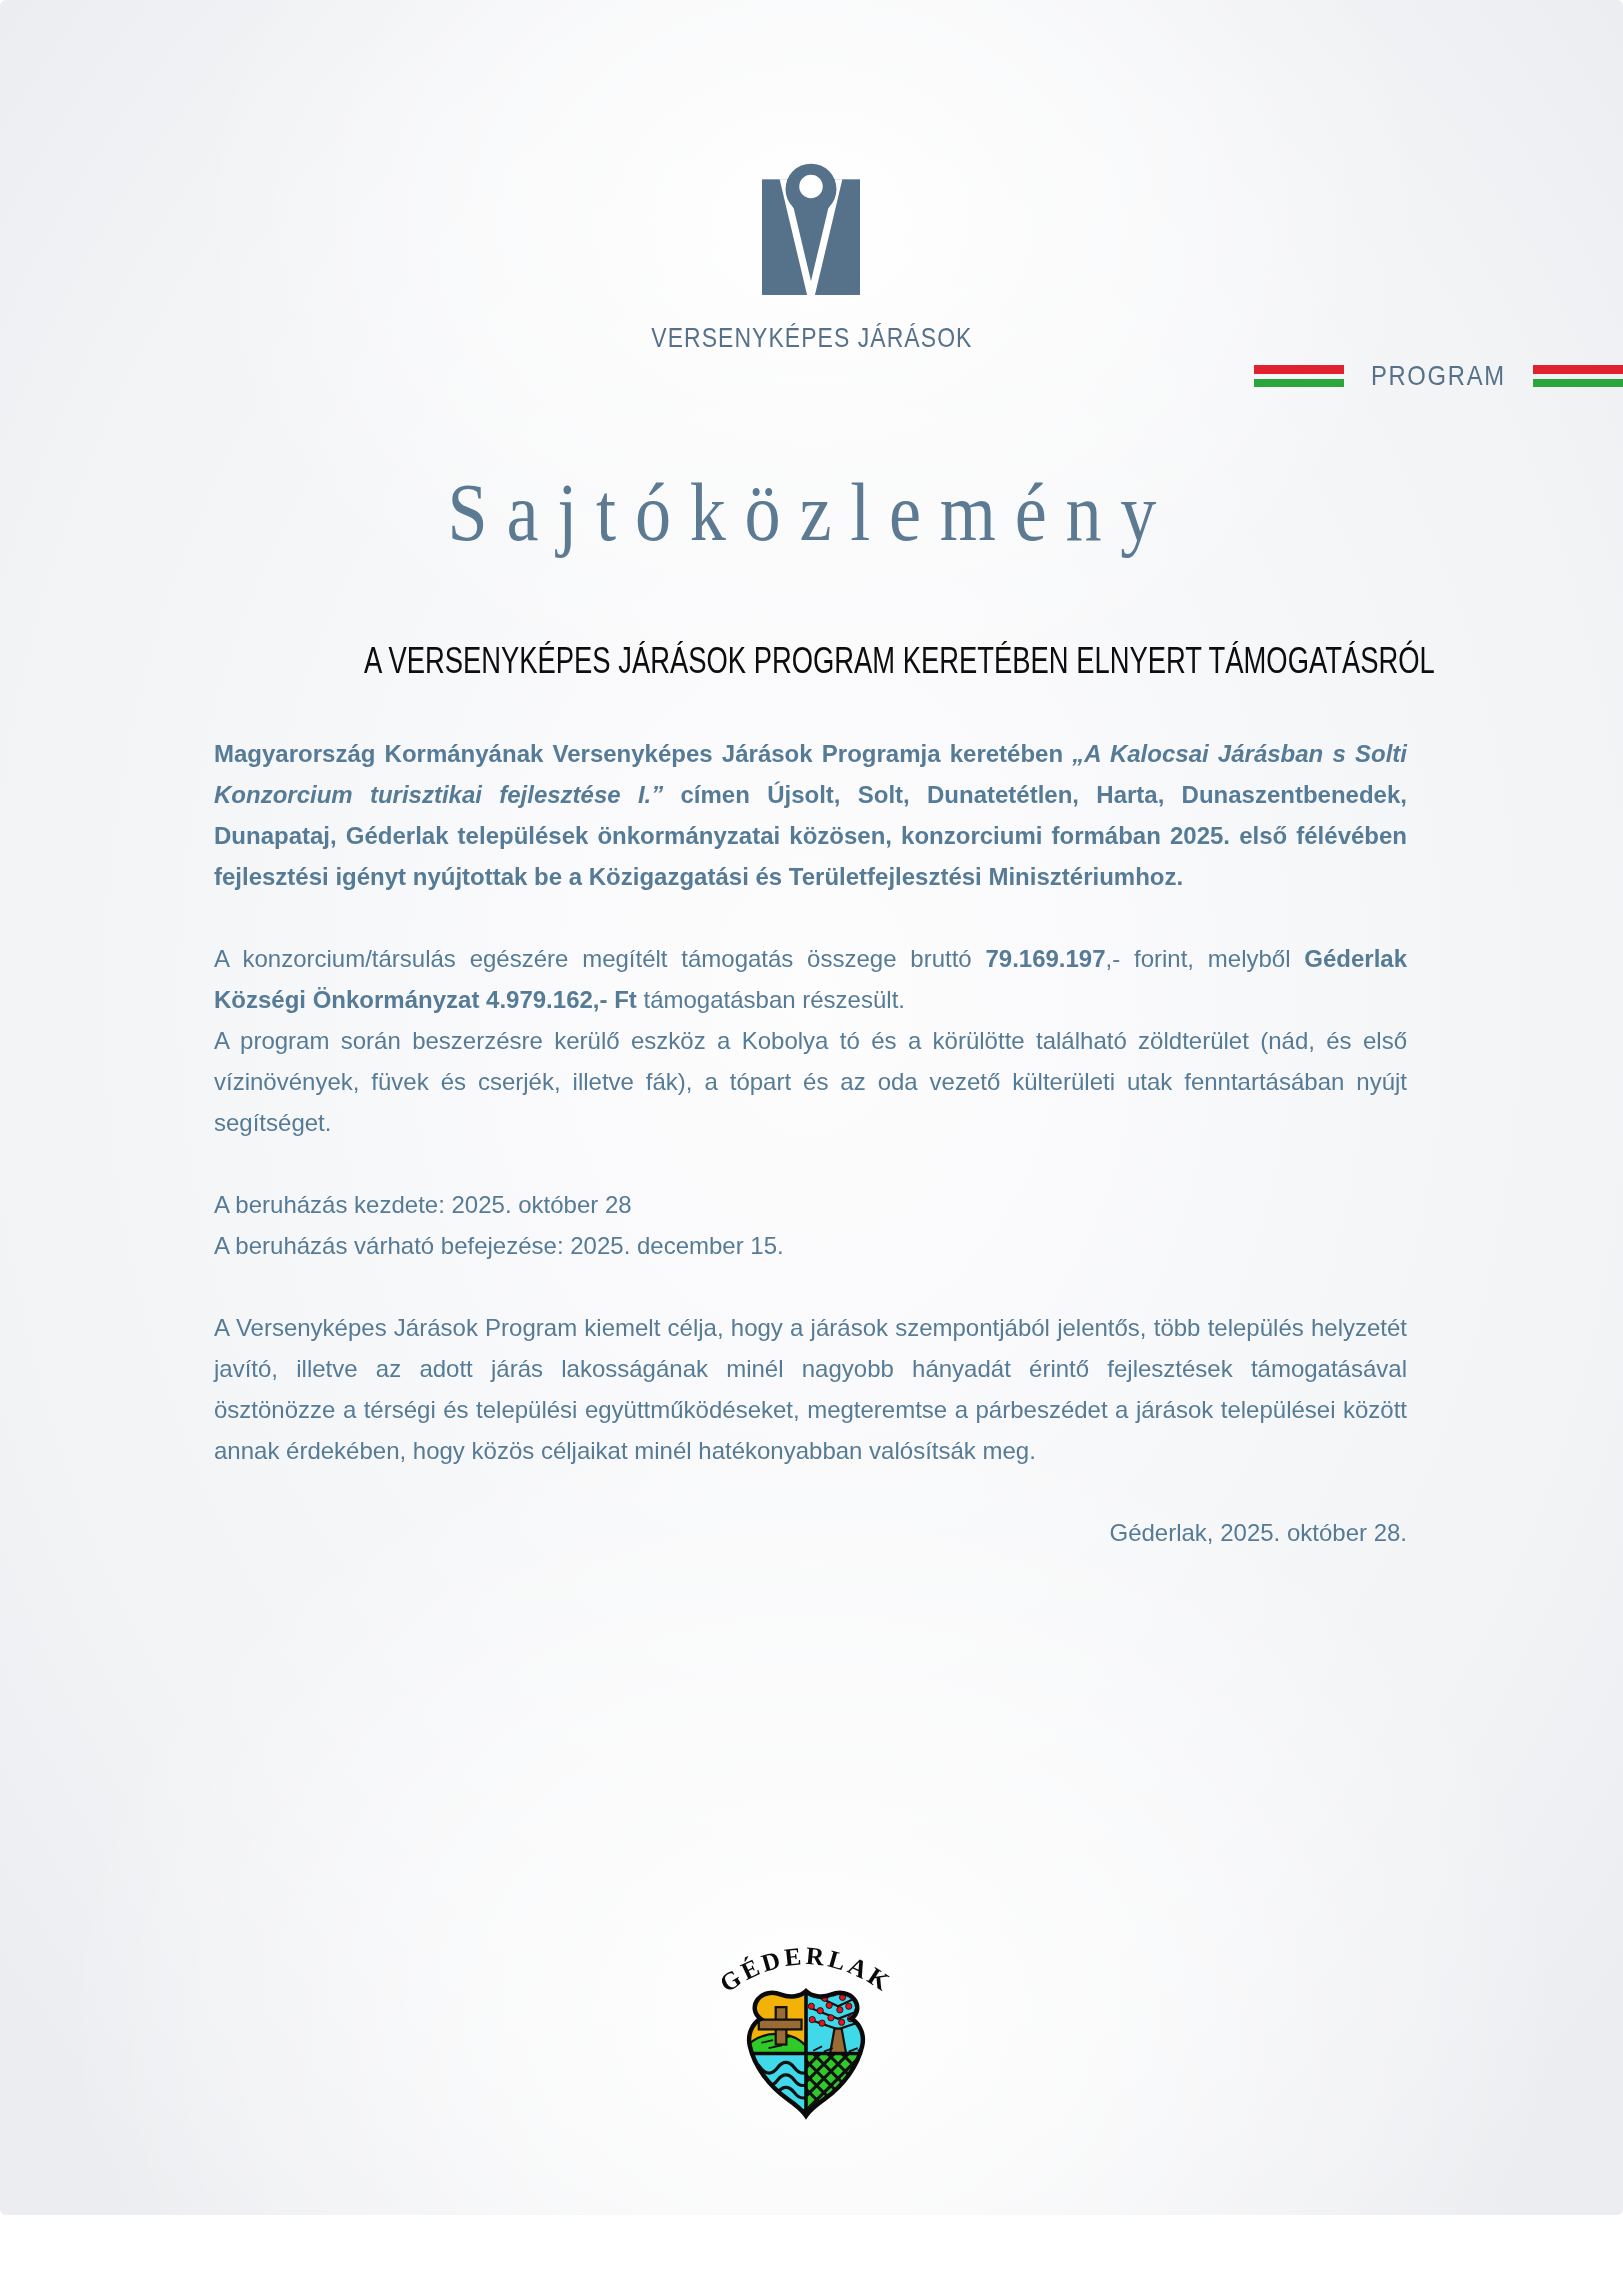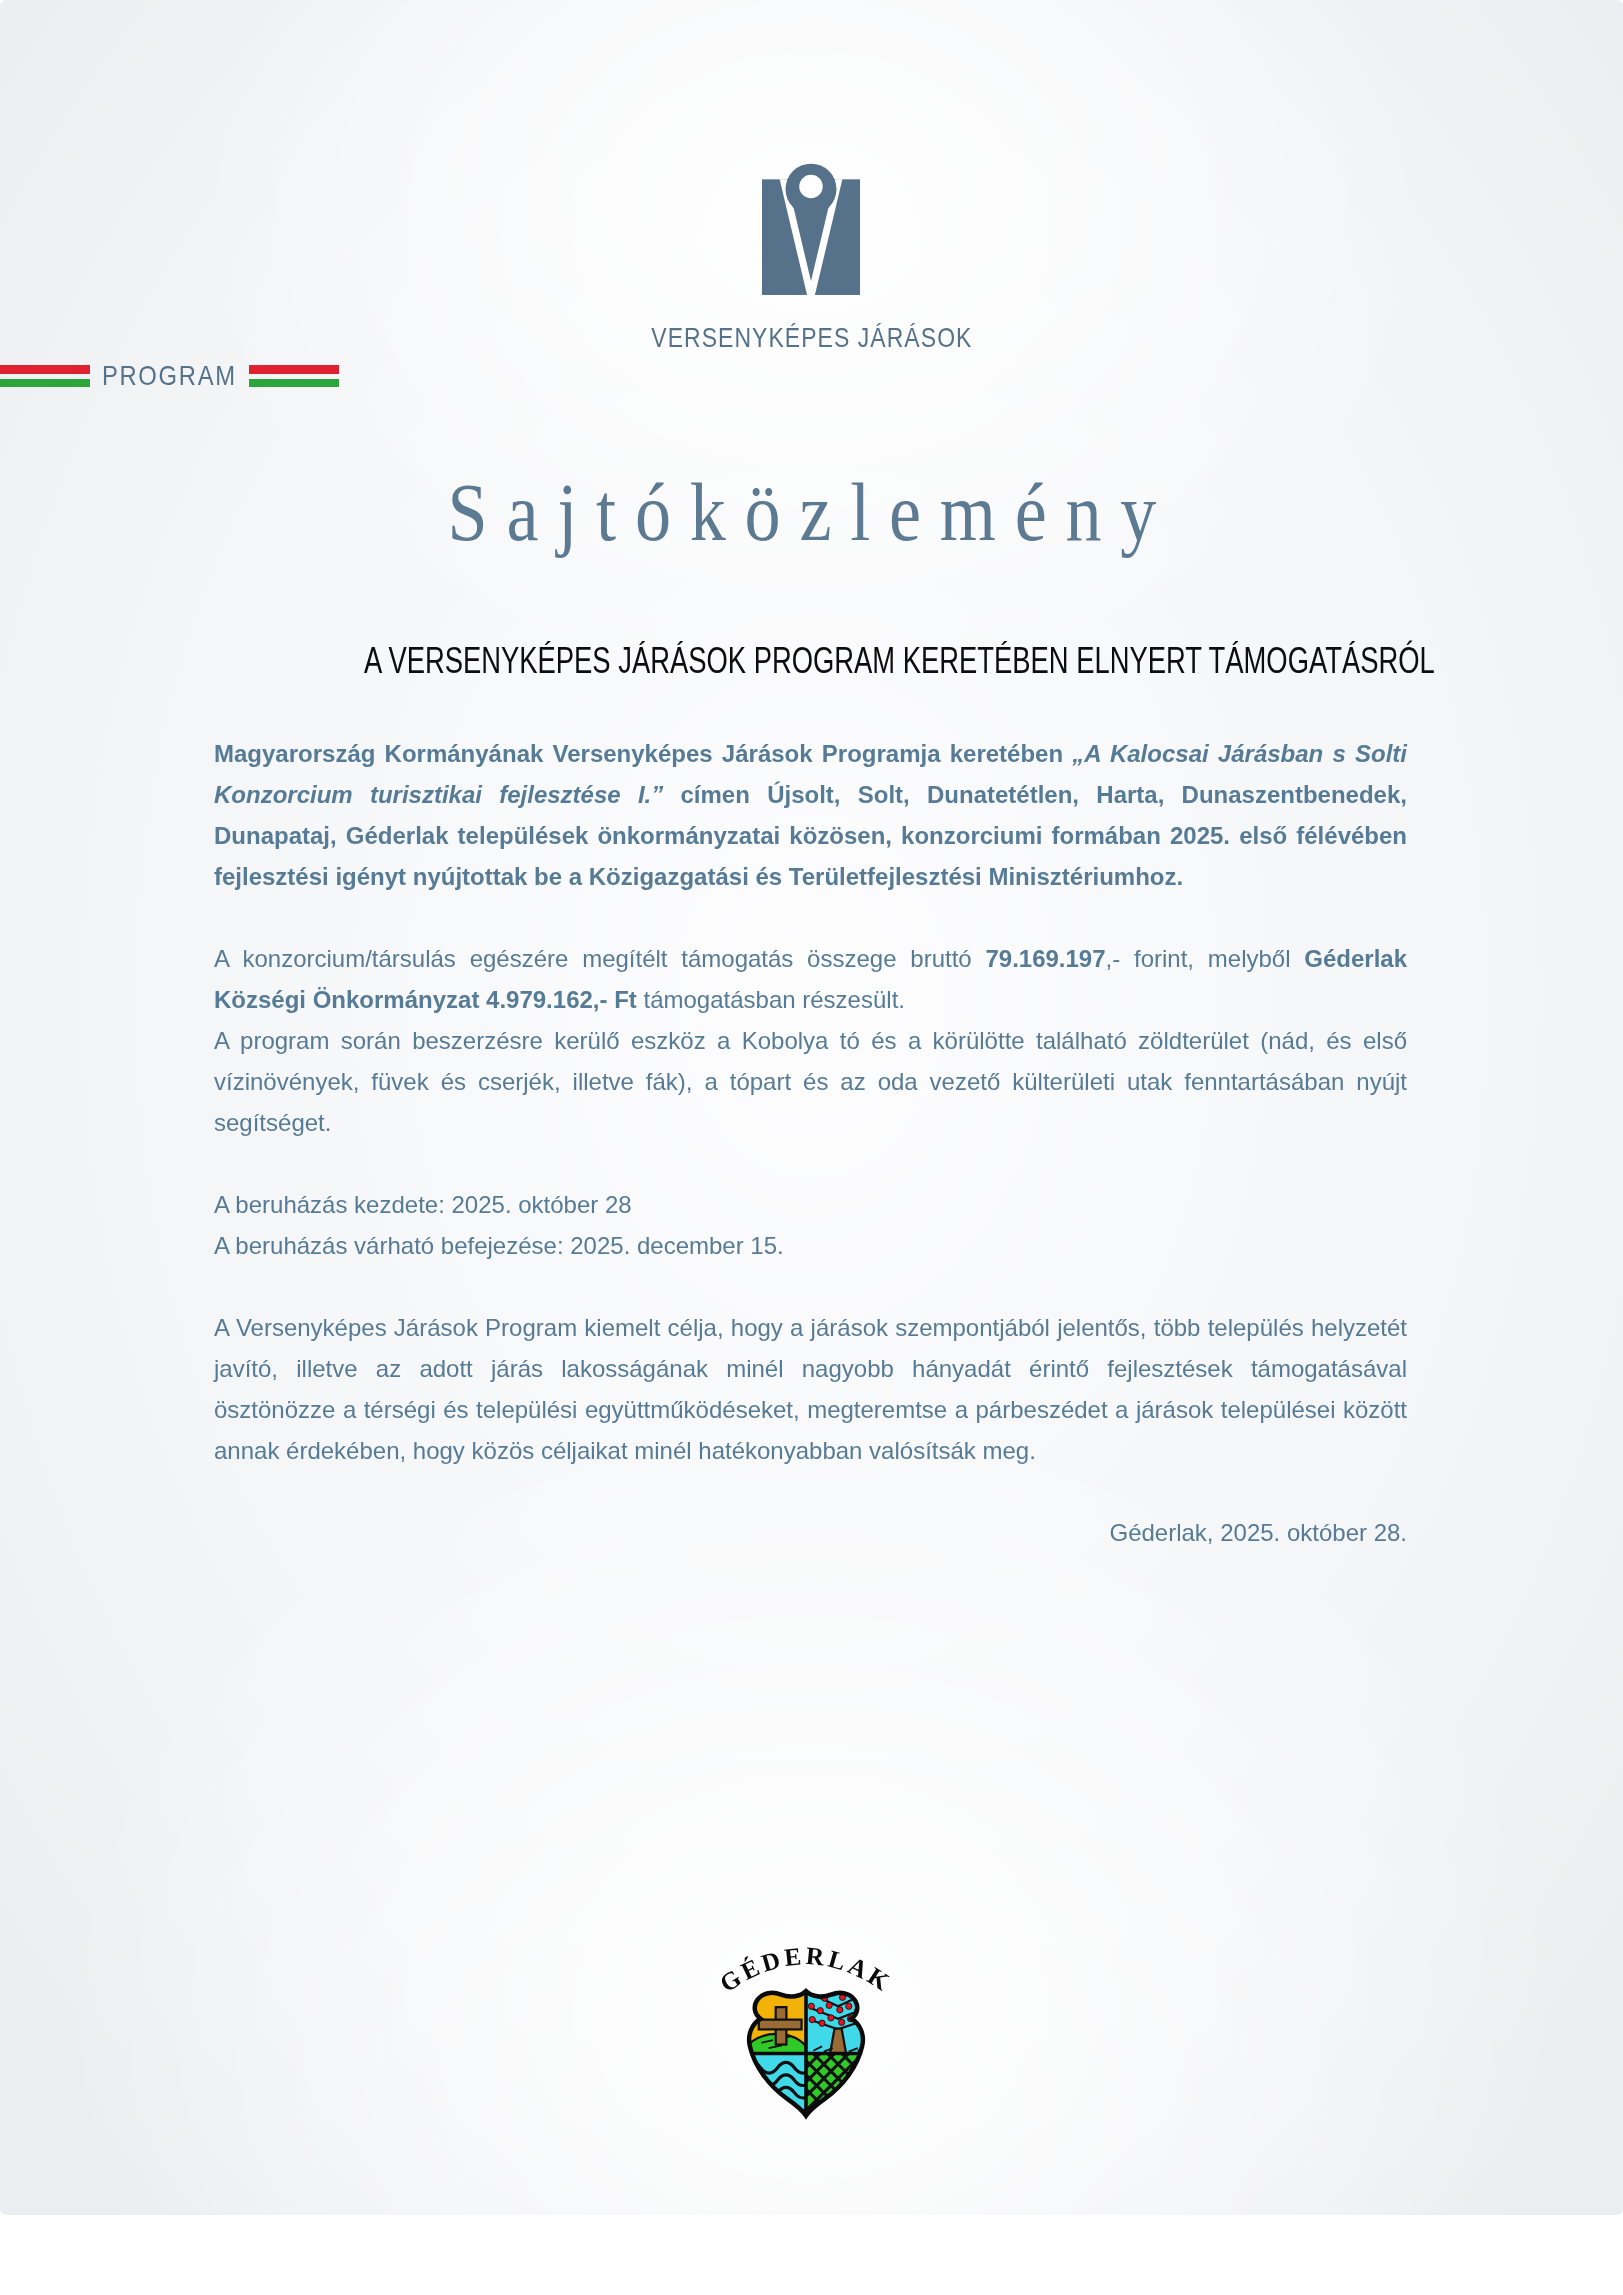--- a/index.html
+++ b/index.html
@@ -25,21 +25,21 @@
   .logo-wordmark {
     position:absolute; left:0; top:322px; width:100%;
     text-align:center; color:var(--logo-blue);
   }
   .logo-wordmark .condense {
     display:inline-block; transform:scaleX(0.82); transform-origin:50% 50%;
     font-size:28px; letter-spacing:1.3px; white-space:nowrap;
   }
   .program-row {
     position:absolute; left:0; top:360px; width:100%;
-    display:flex; justify-content:flex-start; align-items:center; gap:0;
+    display:flex; justify-content:flex-end; align-items:center; gap:15px;
     color:var(--logo-blue);
   }
   .flag-stripe { width:90px; height:22px; display:flex; flex-direction:column; justify-content:space-between; }
   .flag-stripe .bar { height:8.5px; }
   .flag-stripe .bar.red   { background:var(--flag-red); }
   .flag-stripe .bar.green { background:var(--flag-green); }
   .program-label { display:inline-block; transform:scaleX(0.85); transform-origin:50% 50%;
     font-size:28px; letter-spacing:2px; white-space:nowrap; }
 
   

